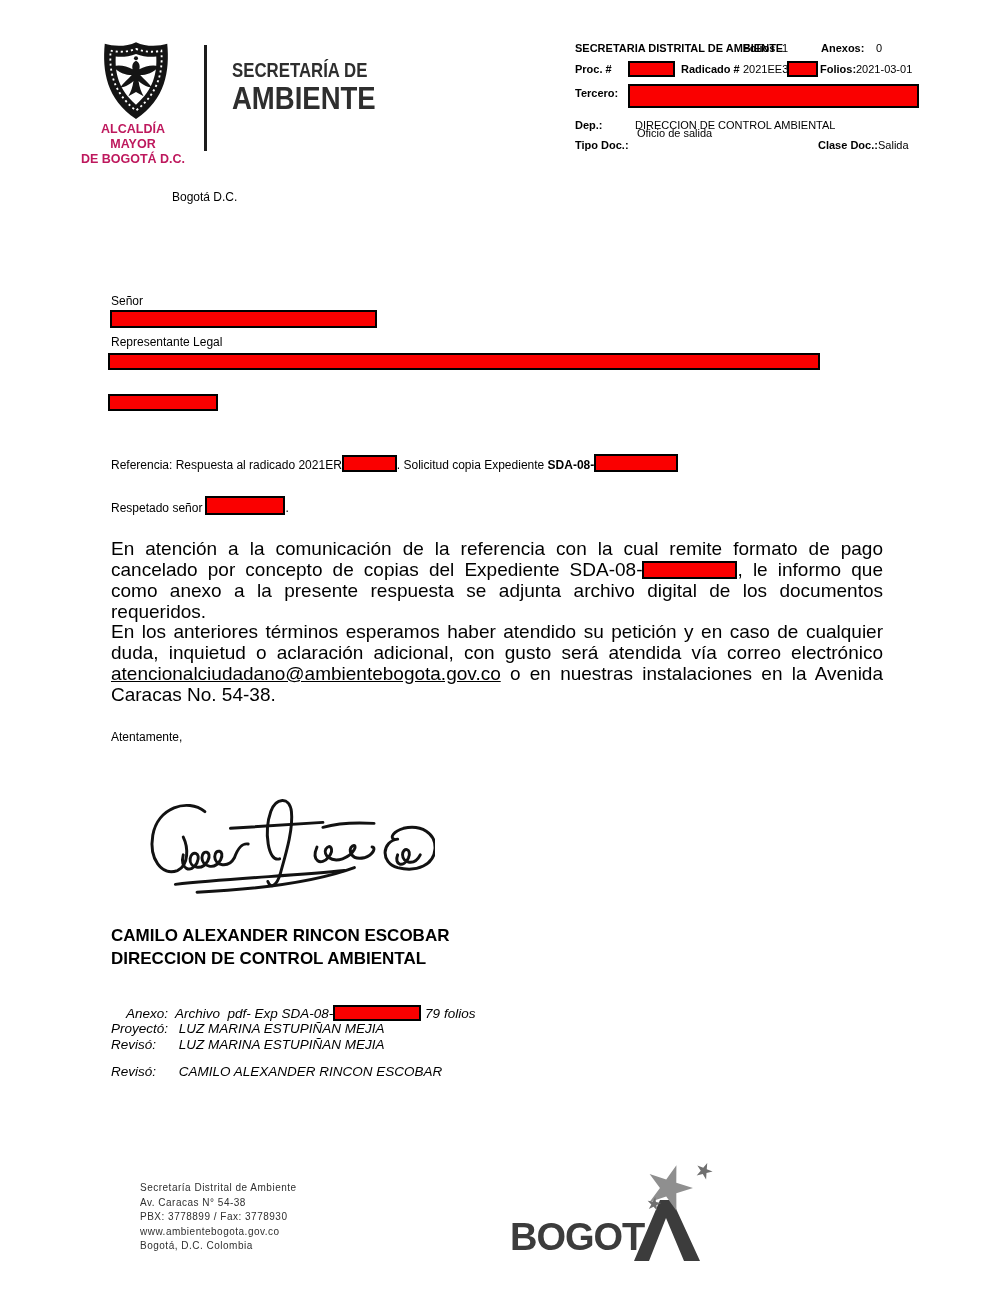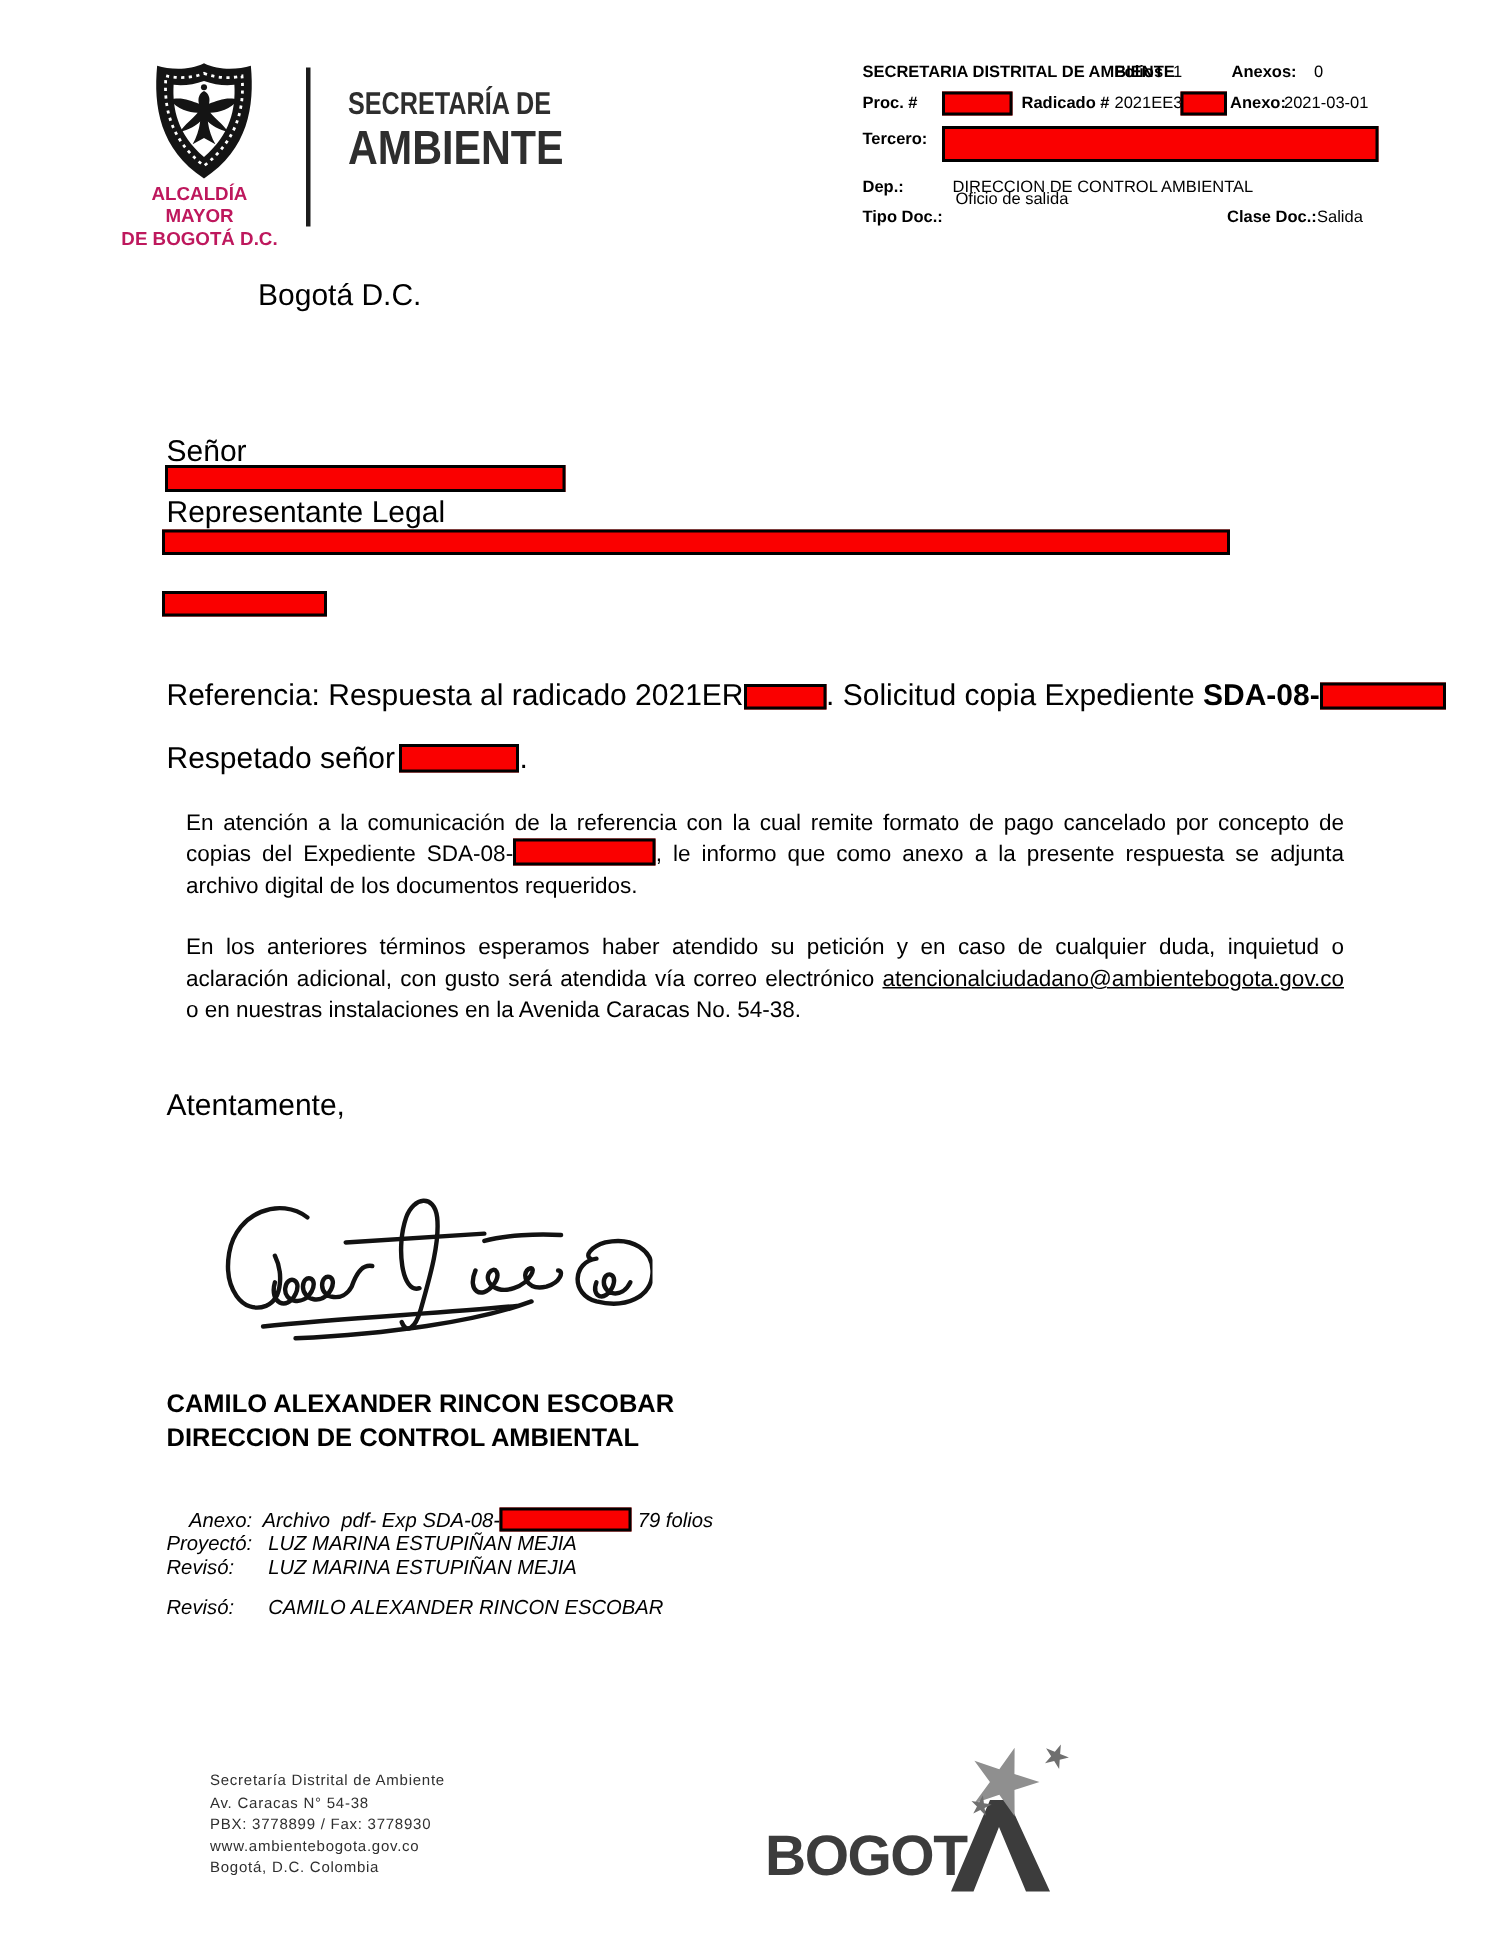--- a/index.html
+++ b/index.html
@@ -23,23 +23,23 @@
   .stamp { position:absolute; left:575px; top:42px; width:346px; height:160px; font-size:11px; }
   .stamp .s { position:absolute; white-space:nowrap; }
   .stamp .b { font-weight:bold; }
 
   
   .redact { background:#fa0000; border:2px solid #000; box-sizing:border-box; }
   .redact-inline { display:inline-block; background:#fa0000; border:2px solid #000;
     box-sizing:border-box; vertical-align:-3px; }
 
   
-  .body-text { font-size:20px; line-height:21px; }
-  .para { position:absolute; left:111px; width:772px; font-size:15px; line-height:21px;
-    text-align:justify;margin-left:13px; }
+  .body-text { font-size:12px; line-height:21px; }
+  .para { position:absolute; left:111px; width:772px; font-size:19px; line-height:21px;
+    text-align:justify; }
   .serif { font-family:"Liberation Serif", serif; }
   .email-link { color:#000000; text-decoration:underline; cursor:pointer; }
   .signer { position:absolute; left:111px; top:924px; font-weight:bold; font-size:17px; line-height:23px; }
   .credits { font-style:italic; font-size:13.5px; line-height:15.5px; }
   .cred-label { display:inline-block; width:64px; }
 
   
   .footer-address { position:absolute; left:140px; top:1181px; font-size:10px; line-height:14.5px;
     letter-spacing:0.5px; color:#2f2f2f; }
 </style>
@@ -68,21 +68,21 @@
     <span class="s b" style="left:168px; top:0;">Folios</span>
     <span class="s" style="left:207px; top:0;">1</span>
     <span class="s b" style="left:246px; top:0;">Anexos:</span>
     <span class="s" style="left:301px; top:0;">0</span>
 
     <span class="s b" style="left:0; top:21px;">Proc. #</span>
     <div class="redact abs" style="left:53px; top:19px; width:47px; height:16px;"></div>
     <span class="s b" style="left:106px; top:21px;">Radicado #</span>
     <span class="s" style="left:168px; top:21px;">2021EE3</span>
     <div class="redact abs" style="left:212px; top:19px; width:31px; height:16px;"></div>
-    <span class="s b" style="left:245px; top:21px;">Anexo:</span>
+    <span class="s b" style="left:245px; top:21px;">Folios:</span>
     <span class="s" style="left:281px; top:21px;">2021-03-01</span>
 
     <span class="s b" style="left:0; top:45px;">Tercero:</span>
     <div class="redact abs" style="left:53px; top:42px; width:291px; height:24px;"></div>
 
     <span class="s b" style="left:0; top:77px;">Dep.:</span>
     <span class="s" style="left:60px; top:77px;">DIRECCION DE CONTROL AMBIENTAL</span>
 
     <span class="s b" style="left:0; top:97px;">Tipo Doc.:</span>
     <span class="s" style="left:62px; top:85px;">Oficio de salida</span>

